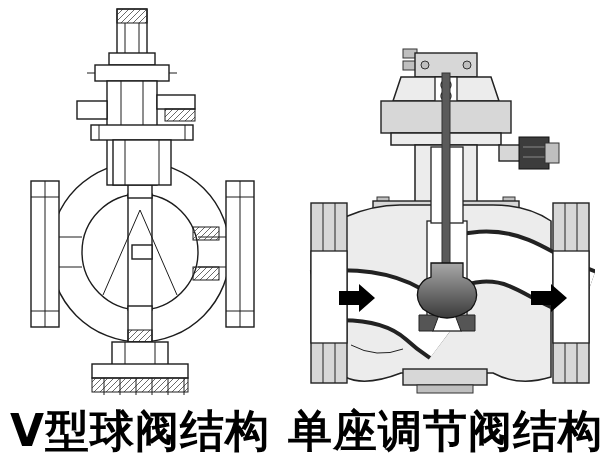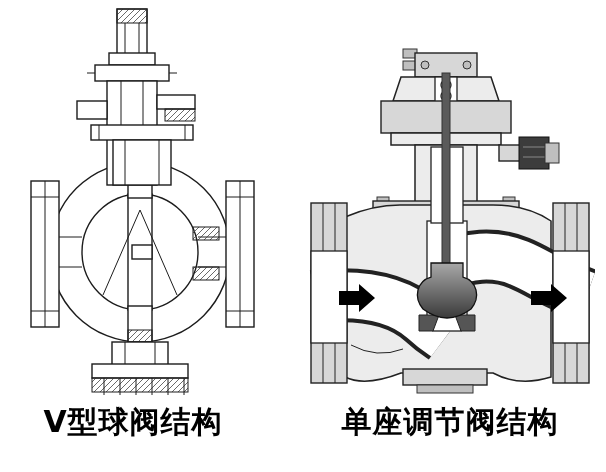--- a/index.html
+++ b/index.html
@@ -13,24 +13,24 @@
   
   .s1{fill:var(--gray-light,#ececec);stroke:#222;stroke-width:1.5;}
   .s2{fill:var(--gray-mid,#d7d7d7);stroke:#222;stroke-width:1.4;}
   .s3{fill:var(--gray-deep,#bfbfbf);stroke:#333;stroke-width:1;}
   .dk{fill:var(--steel-dark,#3c3c3c);stroke:#111;stroke-width:1;}
   .wt{fill:#ffffff;stroke:#222;stroke-width:1.3;}
   .ln{fill:none;stroke:#222;stroke-width:1;}
   .tubeO{fill:none;stroke:#222;stroke-width:54;}
   .tubeI{fill:none;stroke:#ffffff;stroke-width:46;}
   .arrow{fill:var(--arrow,#000);}
-  .caption{position:absolute;top:402px;font-size:30px;font-weight:bold;color:#000;
+  .caption{position:absolute;top:402px;font-size:44px;font-weight:bold;color:#000;
            text-align:center;letter-spacing:1px;white-space:nowrap;}
   .caption.left{left:10px;width:246px;}
-  .caption.right{left:308px;width:284px;}
+  .caption.right{left:288px;width:284px;}
 </style>
 </head>
 <body>
 
 <div class="stage">
 
   <svg style="left:25px;top:5px" width="235" height="395" viewBox="0 0 235 395">
     <defs>
       <pattern id="h1" patternUnits="userSpaceOnUse" width="6" height="6">
         <path d="M0,6 L6,0" stroke="#444" stroke-width="0.8"></path>

